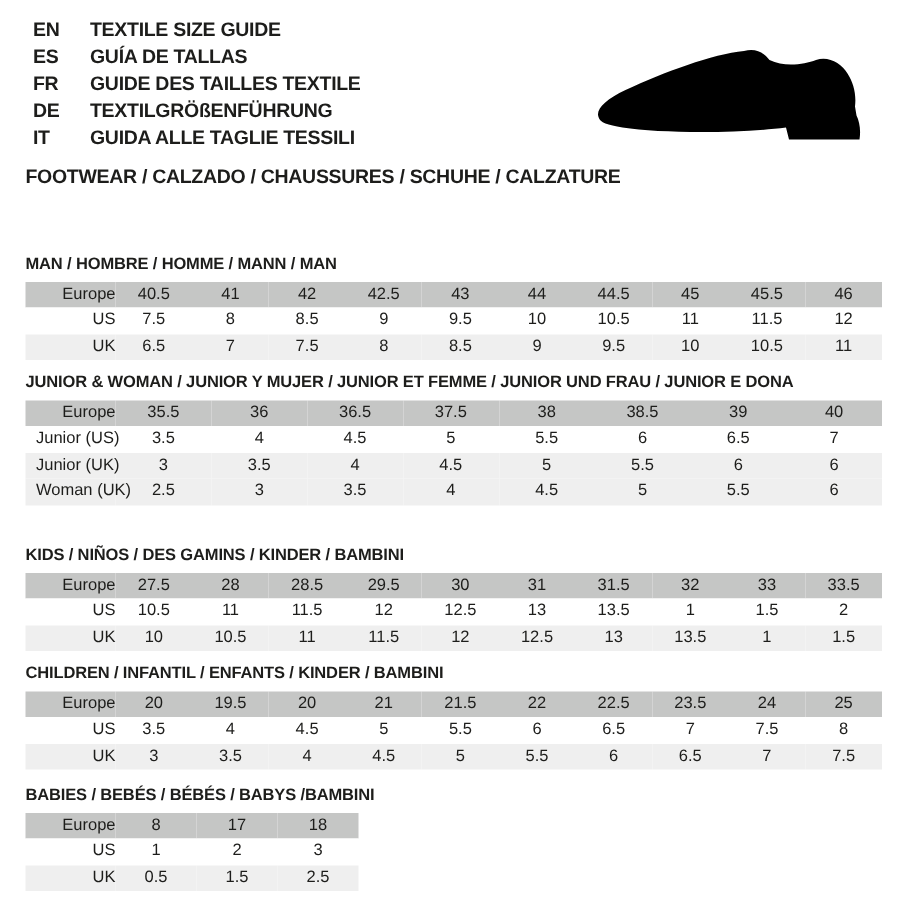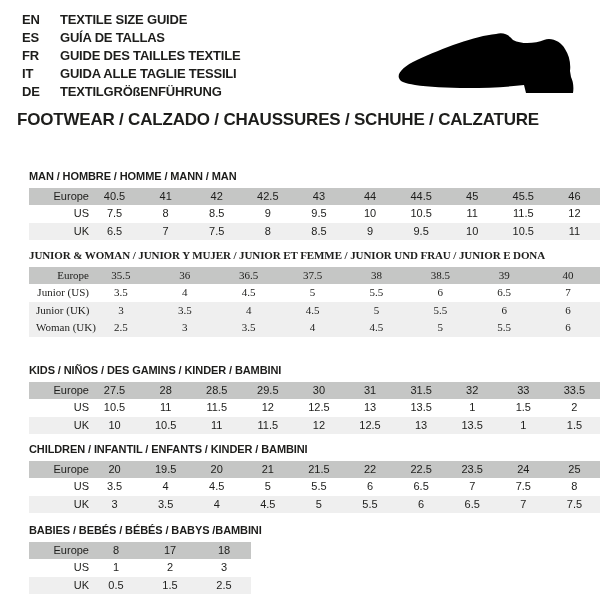--- a/index.html
+++ b/index.html
@@ -9,27 +9,27 @@
     color:var(--text,#1d1d1b);
   }
   .page{position:relative;width:600px;height:600px;background:#fff;overflow:hidden;}
 
   
   .lang-block{position:absolute;left:22px;top:10px;}
   .lang-row{display:flex;height:18px;align-items:center;
     font-weight:bold;font-size:13px;letter-spacing:-0.2px;}
   .lang-code{width:38px;flex:0 0 38px;}
   .footwear{position:absolute;left:17px;top:110px;
-    font-weight:bold;font-size:17px;letter-spacing:-0.2px;}
+    font-weight:bold;font-size:13px;letter-spacing:-0.2px;}
 
   
   .shoe{position:absolute;left:393px;top:32px;width:186px;height:63px;}
 
   
-  .section{position:absolute;left:29px;}
+  .section{position:absolute;left:17px;}
   .section-title{font-weight:bold;font-size:11px;line-height:12px;
     letter-spacing:-0.1px;margin:0 0 6px 0;white-space:nowrap;}
   table.size-table{border-collapse:collapse;table-layout:fixed;
     width:571px;font-size:11px;color:var(--text,#1d1d1b);}
   table.size-table.narrow{width:222px;}
   .size-table td{height:17.4px;line-height:17.4px;padding:0;
     text-align:center;white-space:nowrap;overflow:visible;}
   .size-table td.row-label{text-align:right;padding-left:7px;}
   .size-table tr.head-row td{background:var(--head-row,#c5c6c5);}
   .size-table tr.alt-row td{background:var(--alt-row,#efefef);}
@@ -47,26 +47,26 @@
       </div>
       <div class="lang-row">
         <span class="lang-code">ES</span>
         <span class="lang-text">GUÍA DE TALLAS</span>
       </div>
       <div class="lang-row">
         <span class="lang-code">FR</span>
         <span class="lang-text">GUIDE DES TAILLES TEXTILE</span>
       </div>
       <div class="lang-row">
+        <span class="lang-code">DE</span>
+        <span class="lang-text">TEXTILGRÖßENFÜHRUNG</span>
+      </div>
+      <div class="lang-row">
         <span class="lang-code">IT</span>
         <span class="lang-text">GUIDA ALLE TAGLIE TESSILI</span>
-      </div>
-      <div class="lang-row">
-        <span class="lang-code">DE</span>
-        <span class="lang-text">TEXTILGRÖßENFÜHRUNG</span>
       </div>
     </div>
 
   <div class="footwear">FOOTWEAR / CALZADO / CHAUSSURES / SCHUHE / CALZATURE</div>
 
   <svg class="shoe" viewBox="0 0 186 63" xmlns="http://www.w3.org/2000/svg" aria-hidden="true">
     <path id="shoe-path" fill="#000000" d="M6,46
       C4,41 11,34 24,28
       C50,16 82,4 103,2
       C111,0 116,3 120,8
@@ -134,21 +134,21 @@
               <td class="size-cell">8.5</td>
               <td class="size-cell">9</td>
               <td class="size-cell">9.5</td>
               <td class="size-cell">10</td>
               <td class="size-cell">10.5</td>
               <td class="size-cell">11</td>
             </tr>
           </tbody>
         </table>
       </div>
-      <div class="section" style="top: 249px; font-family: Liberation Serif, serif;">
+      <div class="section" style="top: 249px;">
         <div class="section-title">JUNIOR &amp; WOMAN / JUNIOR Y MUJER / JUNIOR ET FEMME / JUNIOR UND FRAU / JUNIOR E DONA</div>
         <table class="size-table">
           <colgroup>
             <col style="width: 60px;">
             <col>
             <col>
             <col>
             <col>
             <col>
             <col>

